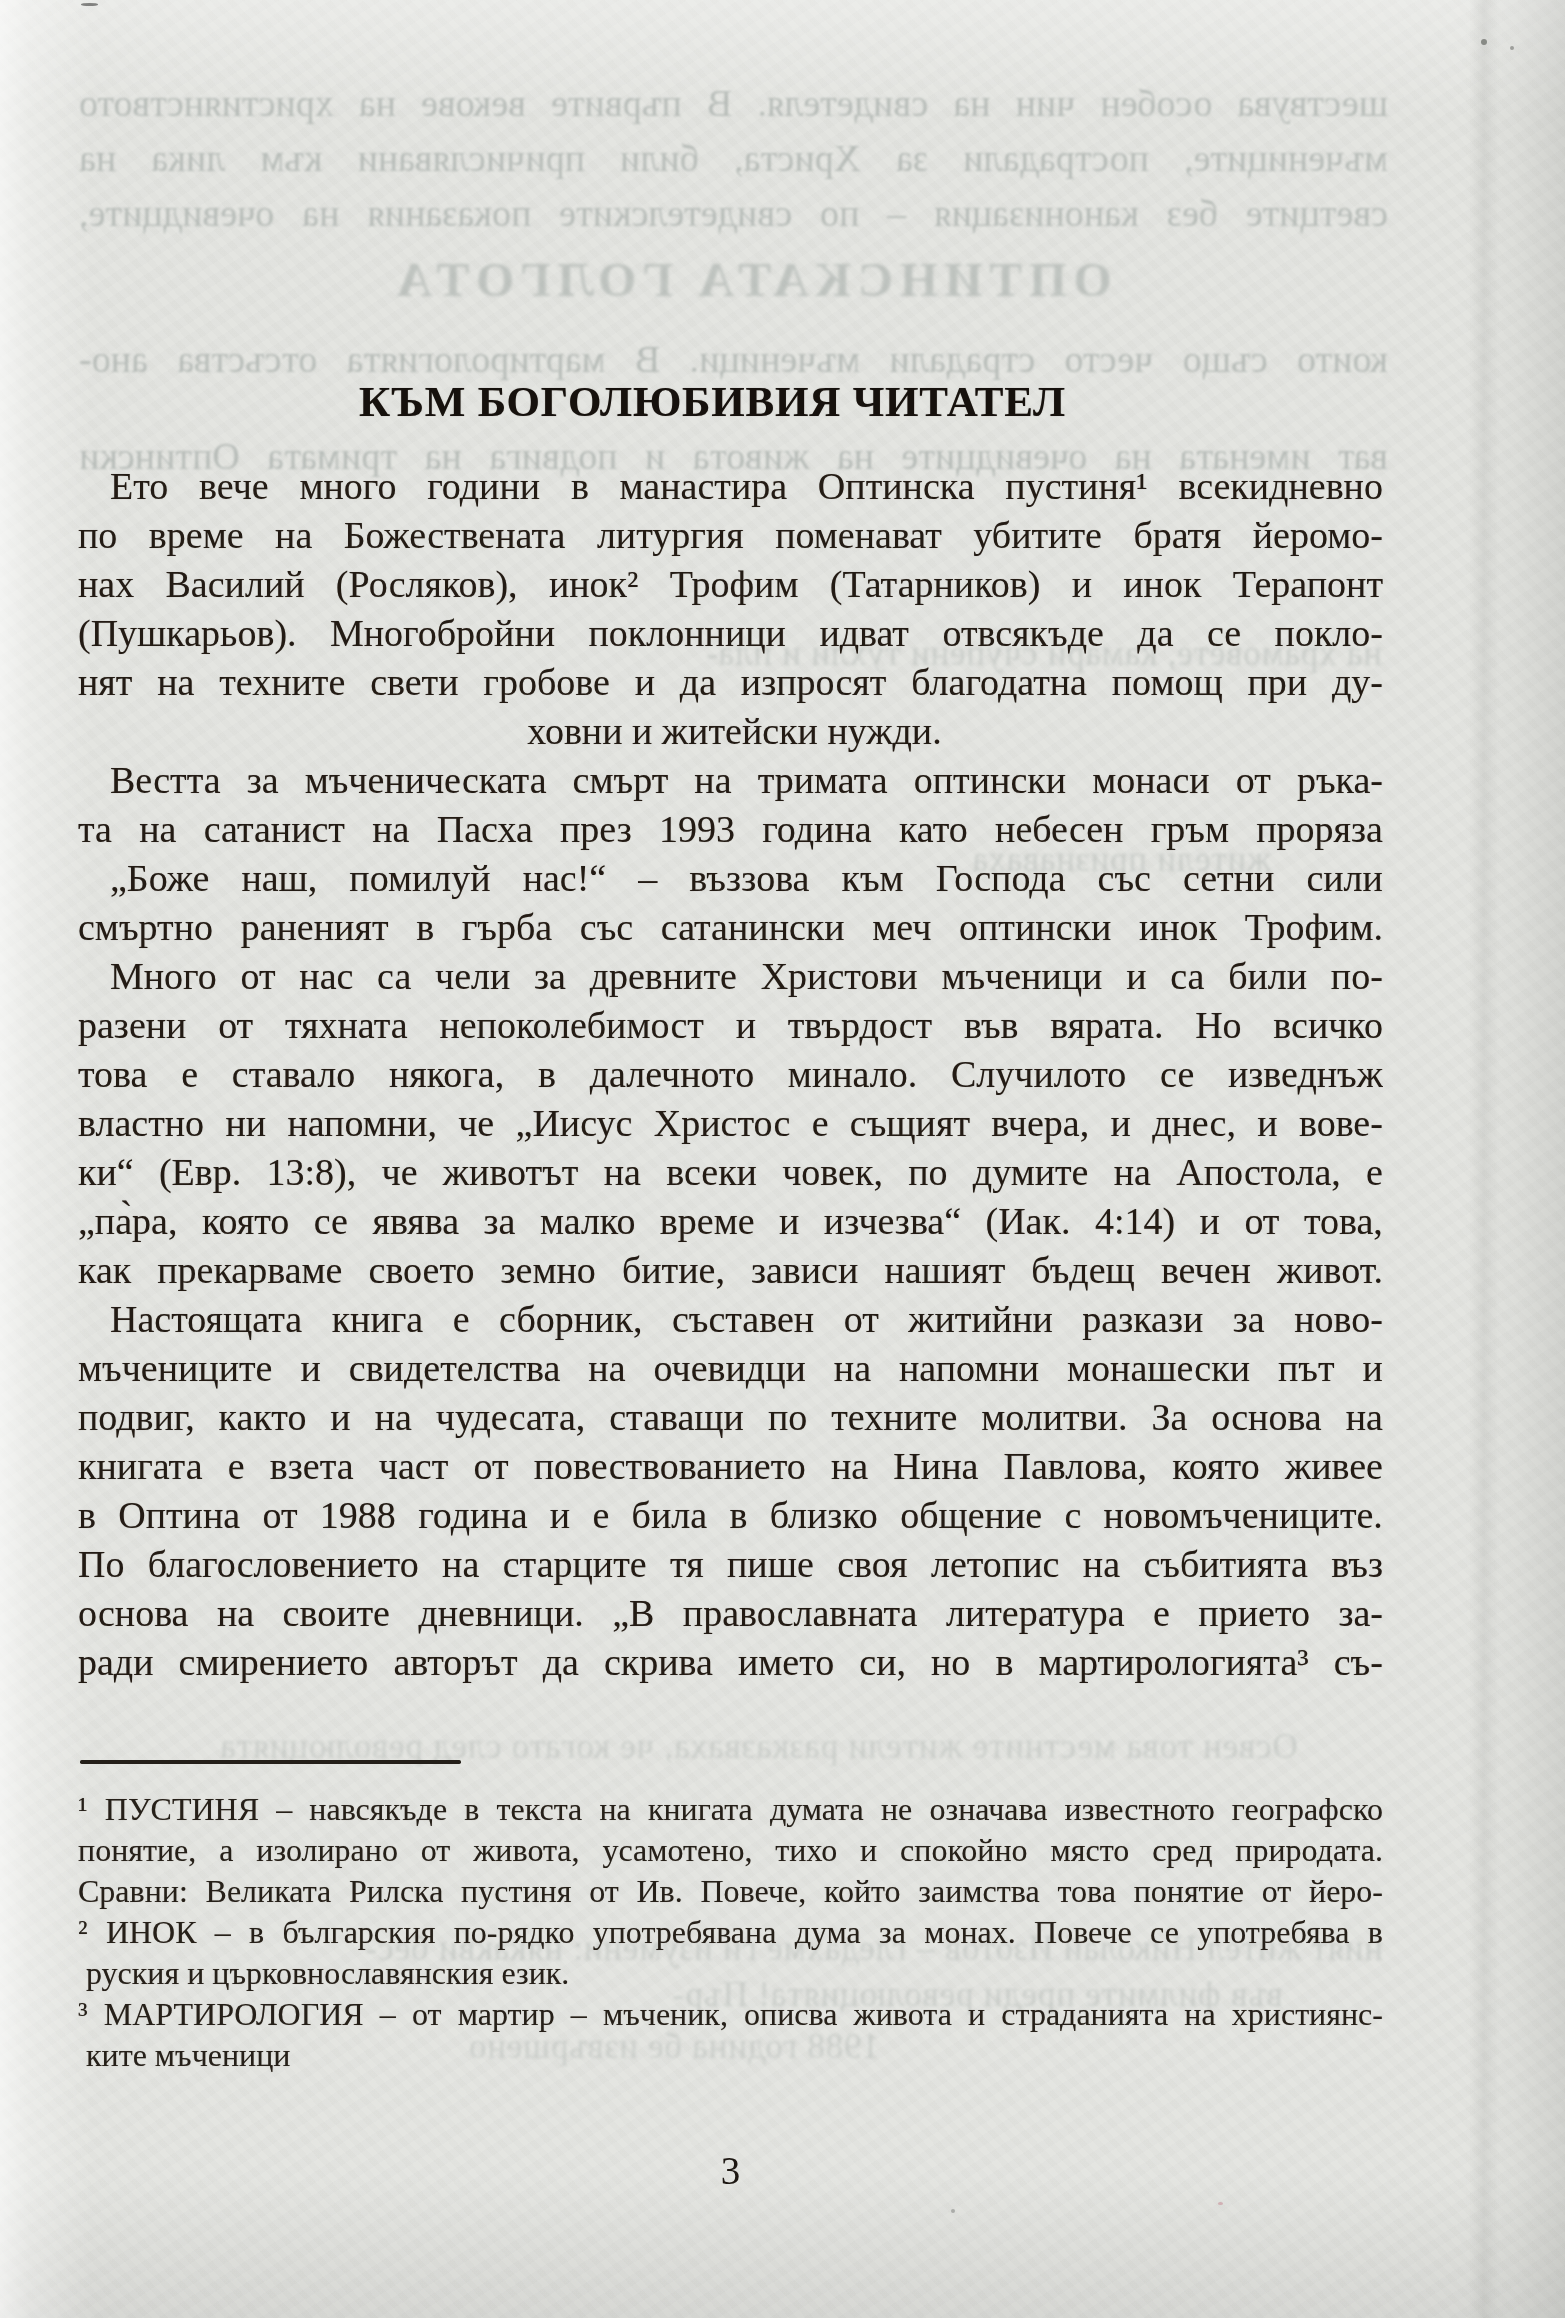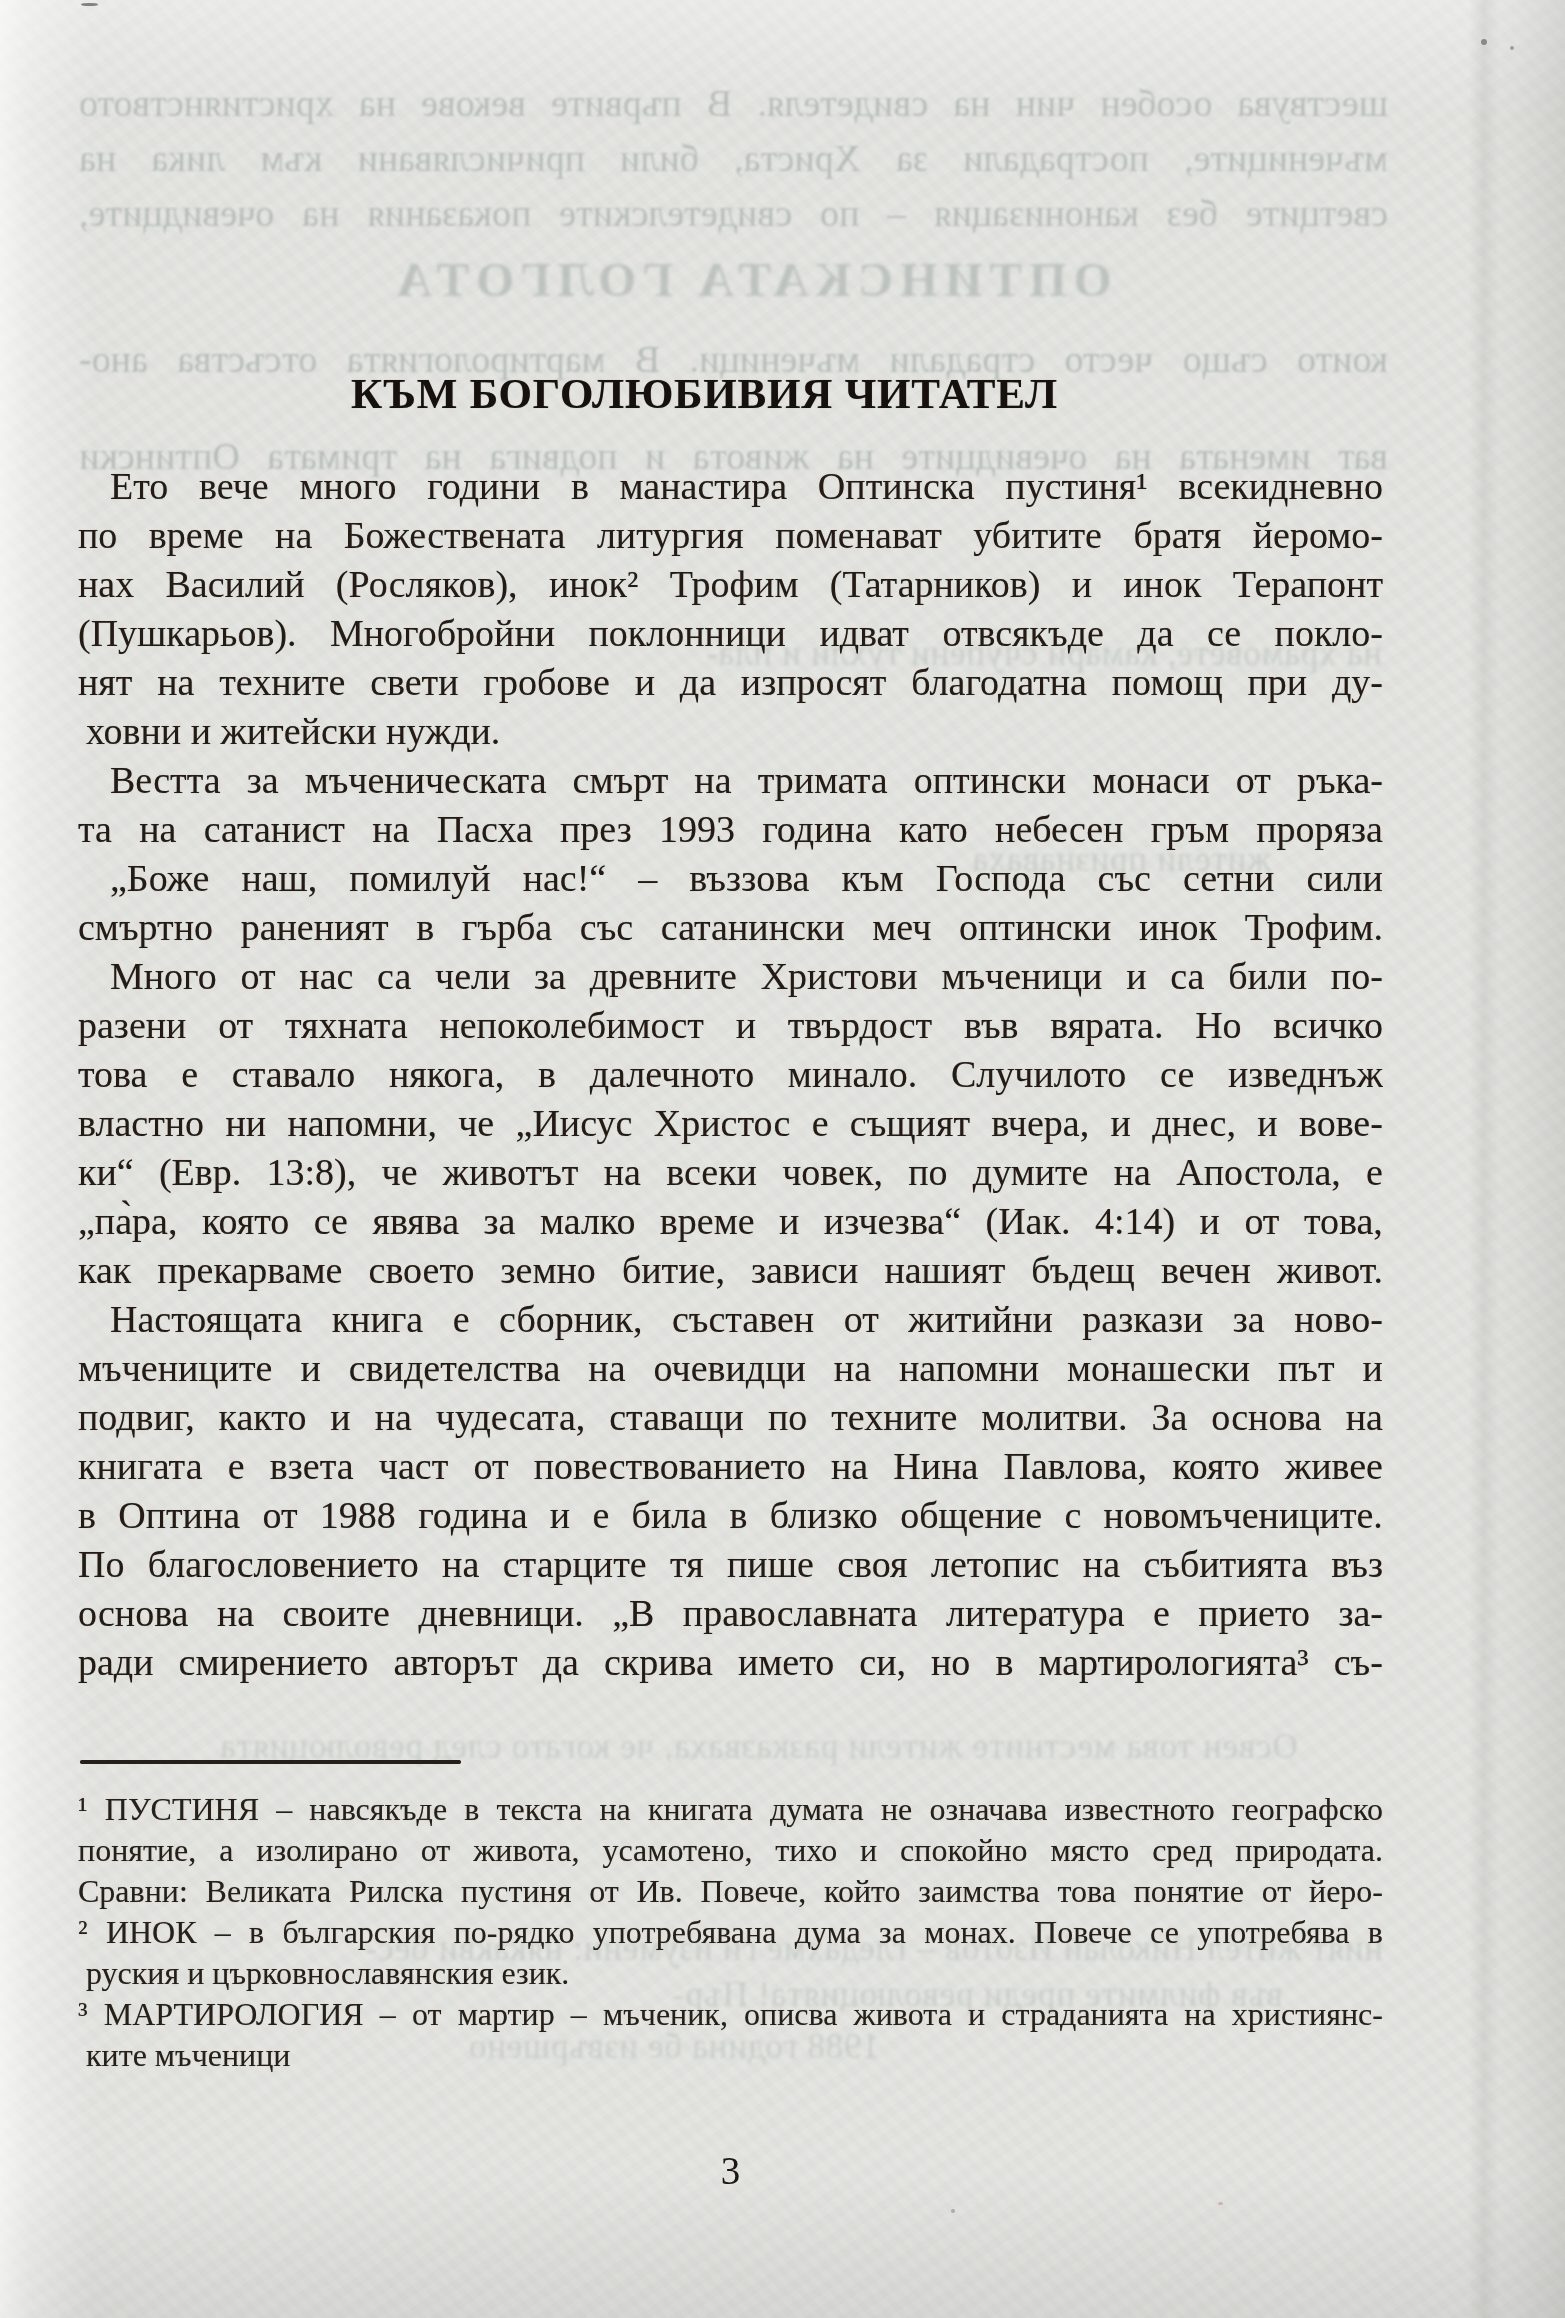--- a/index.html
+++ b/index.html
@@ -12,30 +12,31 @@
     background-image:
       linear-gradient(90deg, rgba(255,255,255,.60) 0px, rgba(255,255,255,.30) 29px, rgba(255,255,255,0) 93px),
       linear-gradient(270deg, rgba(110,112,108,.16) 0px, rgba(140,142,138,.08) 51px, rgba(0,0,0,0) 101px),
       linear-gradient(90deg, rgba(0,0,0,0) 1469px, rgba(100,102,98,.10) 1484px, rgba(0,0,0,0) 1499px),
       linear-gradient(180deg, rgba(255,255,255,.28) 0px, rgba(255,255,255,0) 118px, rgba(0,0,0,0) 2175px, rgba(0,0,0,.06) 2319px),
       repeating-linear-gradient(47deg, rgba(0,0,0,.012) 0 5.9px, rgba(255,255,255,.014) 5.9px 11.8px),
       repeating-linear-gradient(-33deg, rgba(0,0,0,.010) 0 9.3px, rgba(255,255,255,.012) 9.3px 18.5px);
   }
   
   .title{
-    position:absolute;left:78px;top:361px;width:1305px;margin:8px;
+    position:absolute;left:78px;top:361px;width:1305px;margin:16px;
     text-align:center;transform:translateX(-34px);
     font-size:43px;font-weight:700;letter-spacing:0.8px;
     color:#16110d;text-shadow:0 0 0.8px rgba(40,28,18,.45);
     z-index:3;
   }
   .body{
     position:absolute;left:78px;top:462px;width:1305px;
     font-size:38px;color:#231b14;text-shadow:0 0 0.8px rgba(45,32,20,.38);
     z-index:3;
+    text-align:center;
   }
   .body .line{height:49px;line-height:49px;}
   .footnotes{
     position:absolute;left:78px;top:1789px;width:1305px;
     font-size:32px;color:#262019;text-shadow:0 0 0.8px rgba(45,32,20,.35);
     z-index:3;
   }
   .footnotes .line{height:41px;line-height:41px;}
   .line{display:flex;justify-content:space-between;overflow:hidden;white-space:nowrap;}
   .line.last{display:block;margin-left:8px;}

